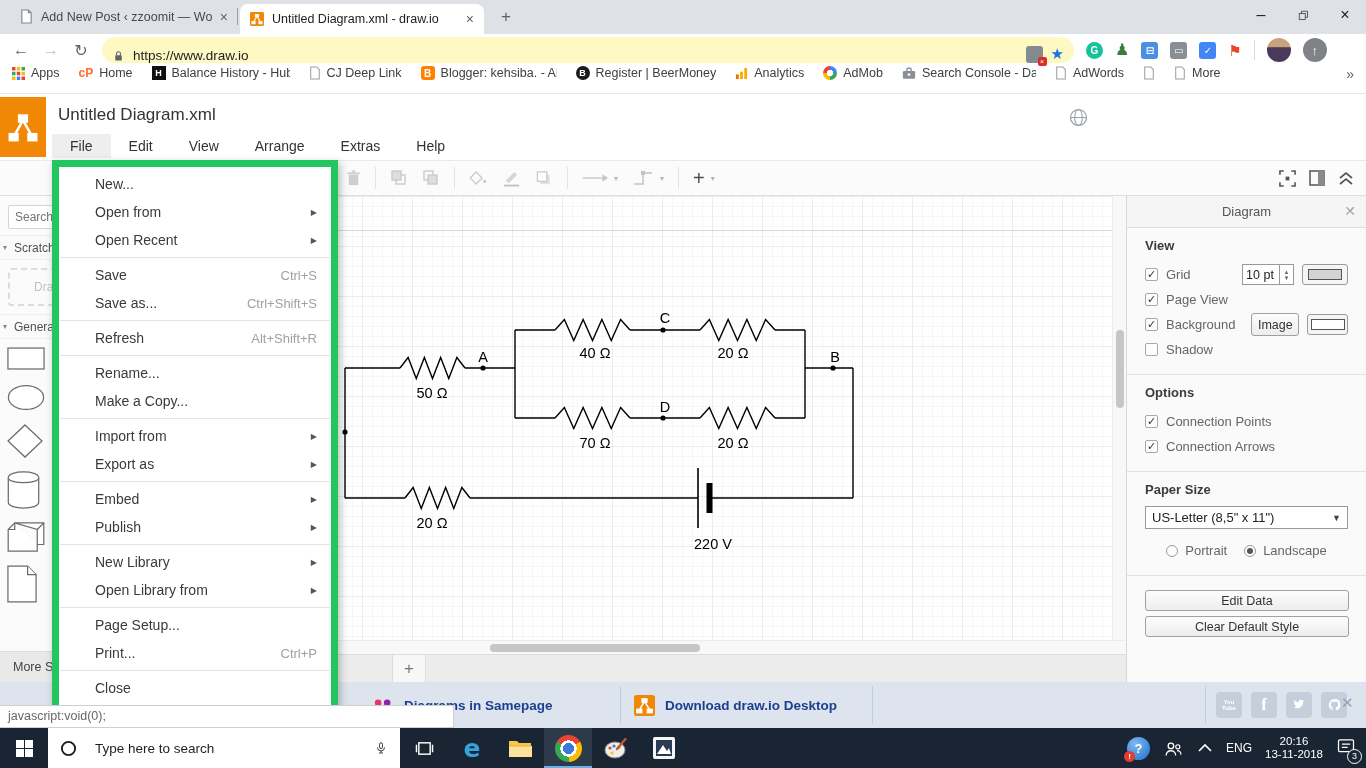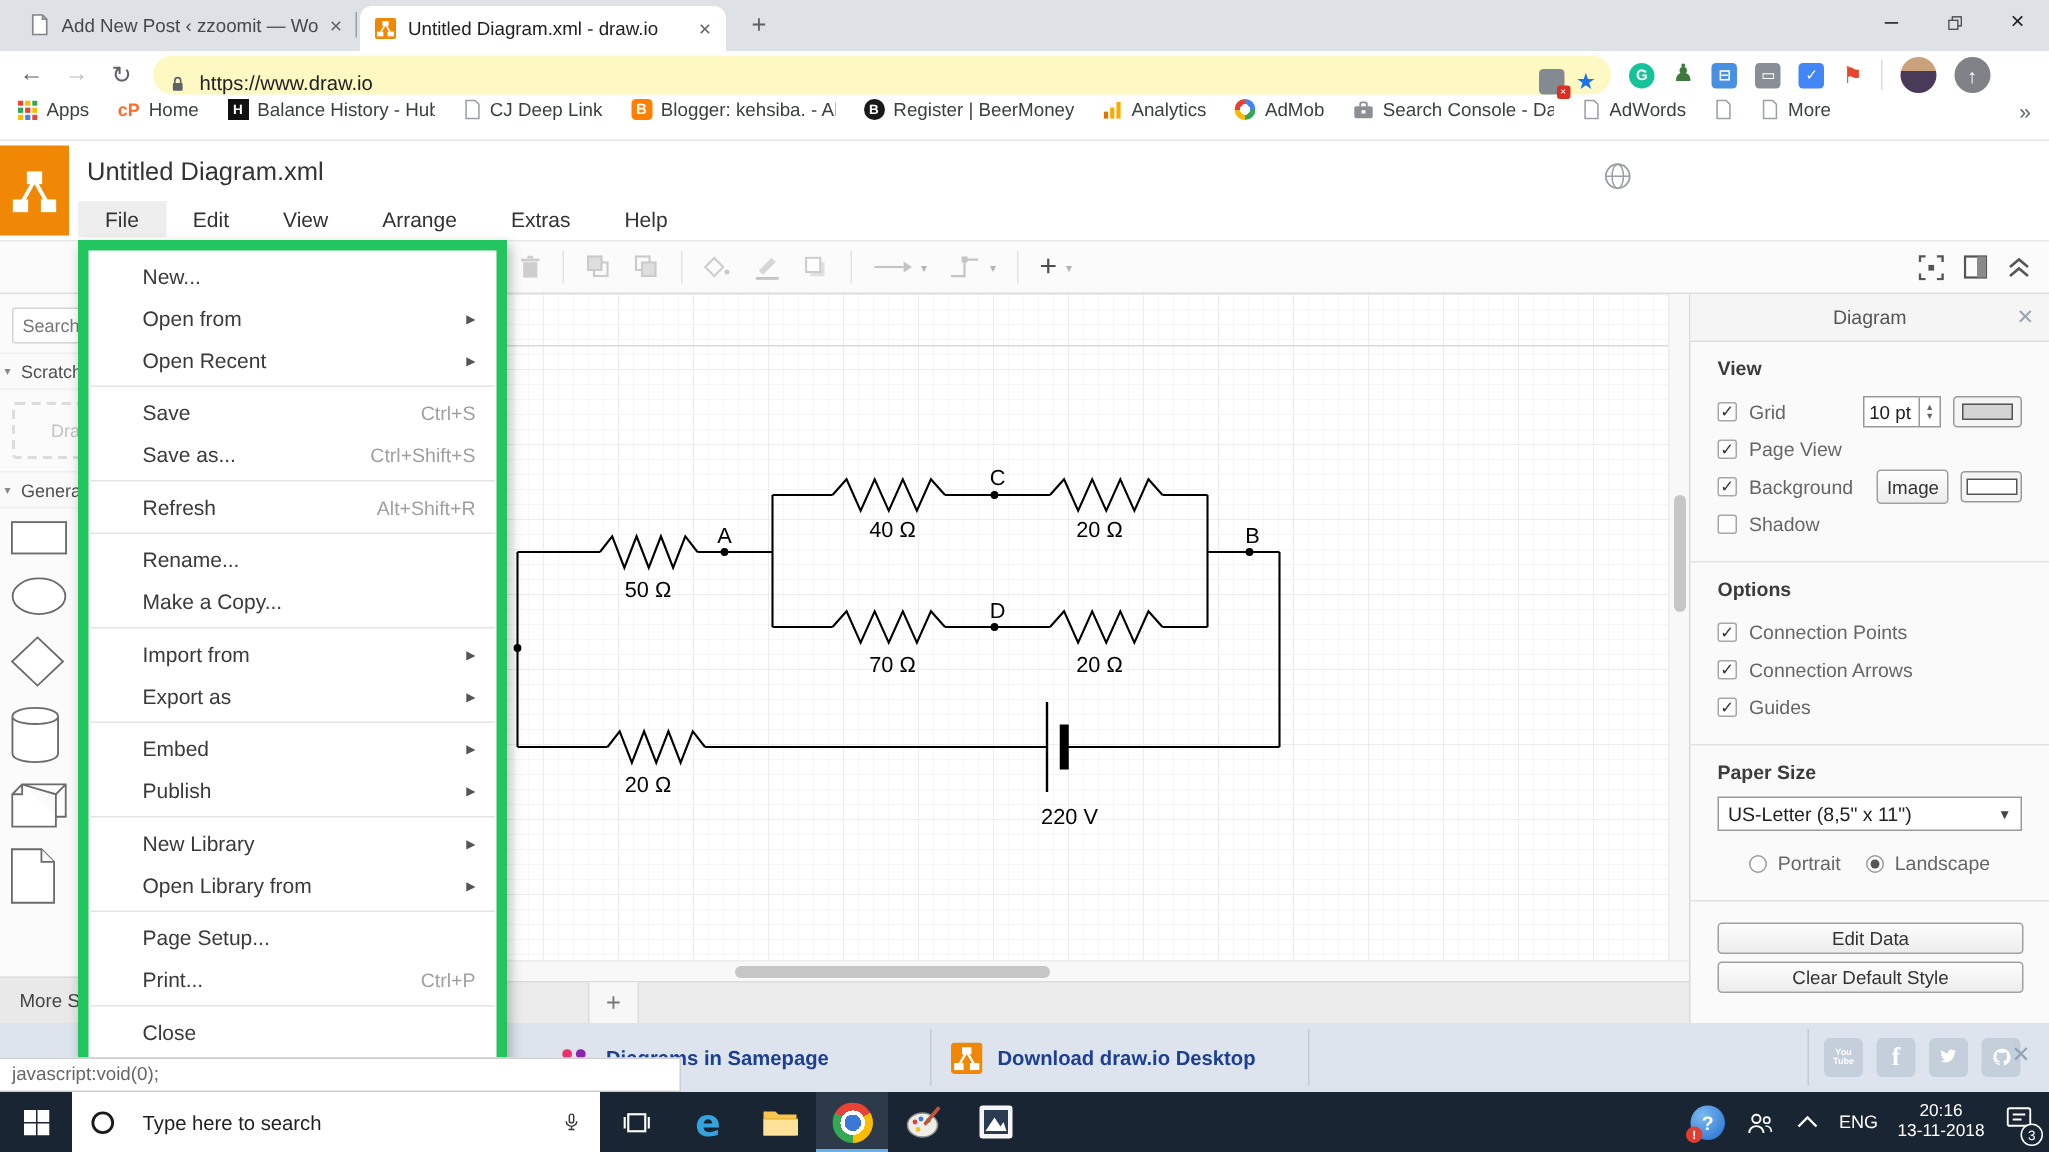--- a/index.html
+++ b/index.html
@@ -461,24 +461,20 @@
   <div class="fsec">
     <div class="fhead">Options</div>
     <div class="frow">
         <span class="cb on"></span>
         <span>Connection Points</span>
       </div>
     <div class="frow">
         <span class="cb on"></span>
         <span>Connection Arrows</span>
       </div>
-    <div class="frow">
-        <span class="cb on"></span>
-        <span>Guides</span>
-      </div>
   </div>
   <div class="fsec">
     <div class="fhead">Paper Size</div>
     <div class="selbox">
       <span>US-Letter (8,5" x 11")</span>
       <span class="car">▼</span>
     </div>
     <div class="frow" style="justify-content:center;gap:7px;margin-top:9px">
       <span class="radio"></span>
       <span>Portrait</span>

